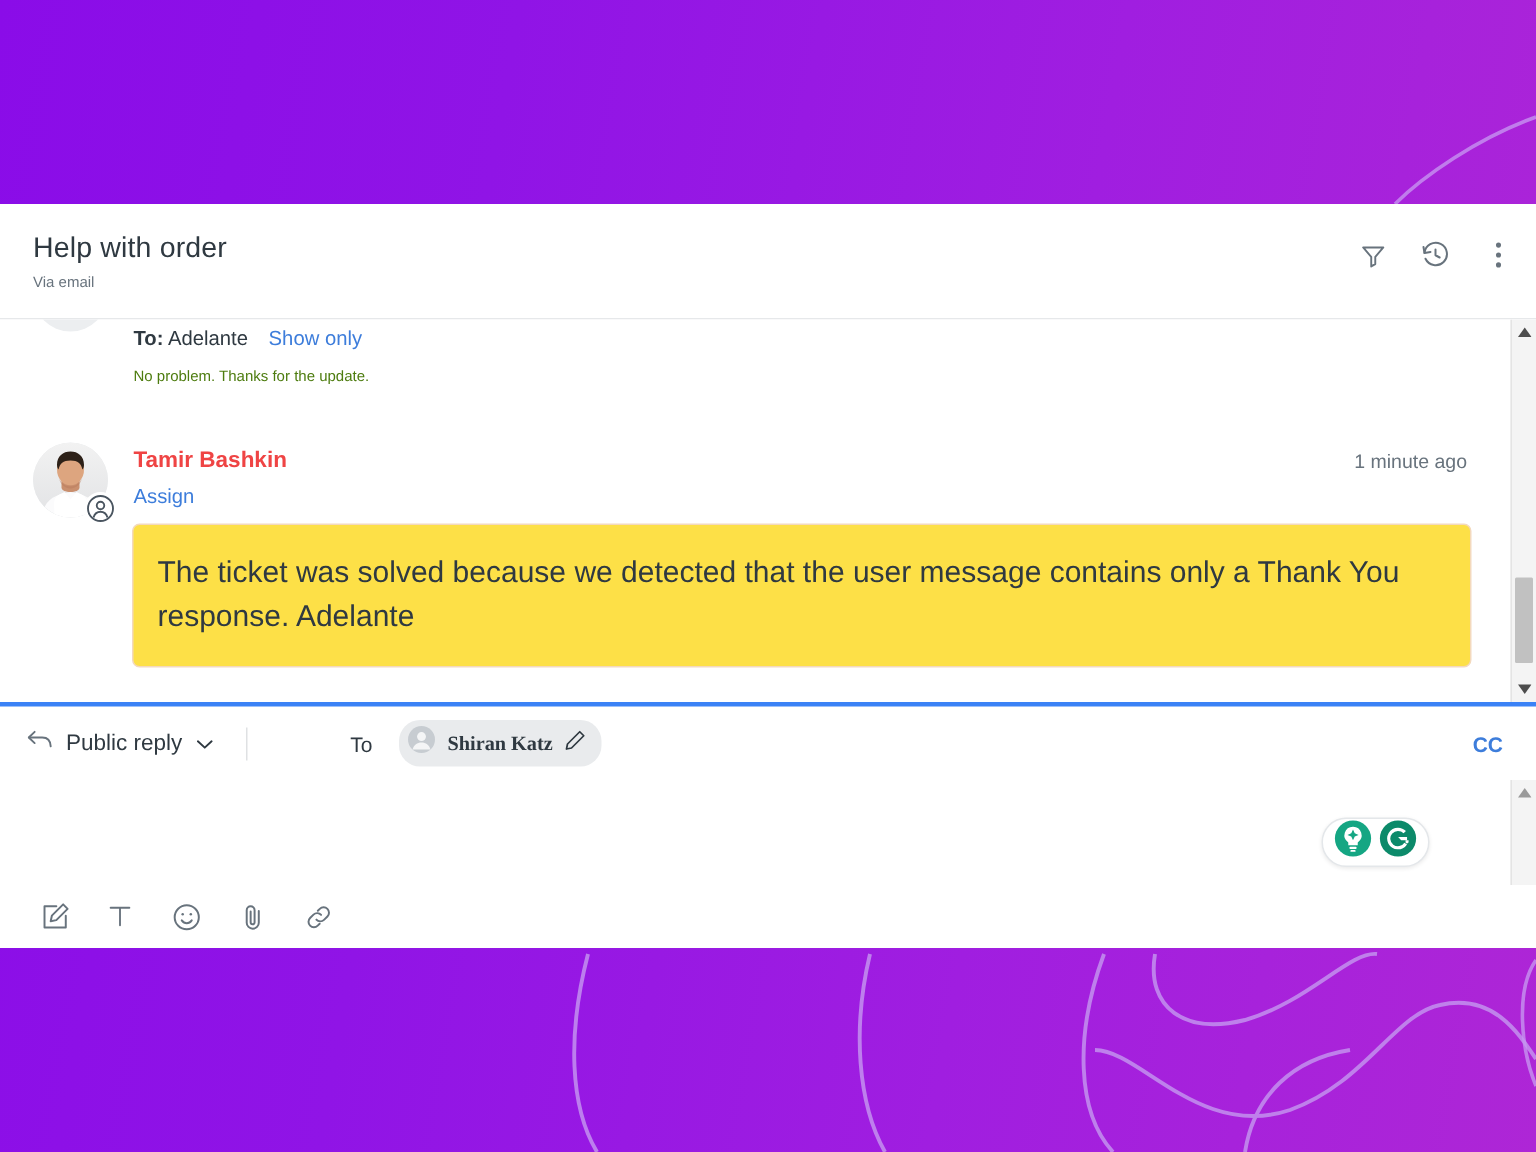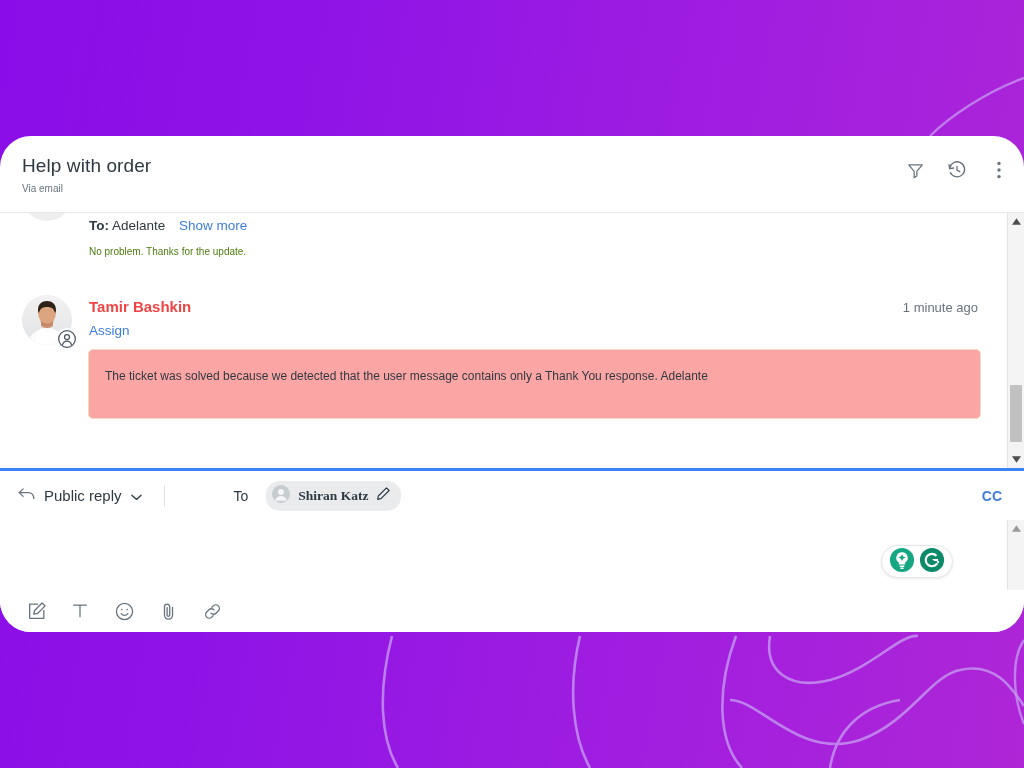--- a/index.html
+++ b/index.html
@@ -23,21 +23,20 @@
 
   
   #app-card {
     position: absolute;
     left: 0;
     top: 136px;
     width: 1024px;
     height: 496px;
     background: #ffffff;
     overflow: hidden;
-    border-radius: 31px;
   }
 
   
   #ticket-header {
     position: relative;
     height: 77px;
     border-bottom: 1px solid #e6e8ea;
     padding: 18px 0 0 22px;
   }
   #ticket-title {
@@ -148,25 +147,25 @@
     position: absolute;
     right: 20px; top: 11px;
     font-size: 13px;
     color: #68737d;
   }
   #note-box {
     position: absolute;
     left: 88px; top: 60px;
     width: 893px;
     min-height: 70px;
-    background: #fca5a5;
+    background: #fde047;
     border: 1px solid #f3d9bd;
     border-radius: 5px;
     padding: 18px 16px;
-    font-size: 12px;
+    font-size: 20px;
     color: #2f3941;
     line-height: 1.45;
   }
 
   
   .scrollbar {
     position: absolute;
     background: #f4f4f4;
     border-left: 1px solid #e4e4e4;
     display: flex;
@@ -328,21 +327,21 @@
     </div>
 
     <div id="conversation">
       <div id="conv-inner">
 
         <div id="msg-clipped">
           <div id="clipped-avatar"></div>
           <div id="clipped-meta">
             <b>To:</b>
             <span>Adelante</span>
-            <span id="show-more-link">Show more</span>
+            <span id="show-more-link">Show only</span>
           </div>
           <div id="clipped-body">No problem. Thanks for the update.</div>
         </div>
 
         <div id="msg-note">
           <div id="note-avatar-wrap">
             <div id="note-avatar">
               <svg width="50" height="50" viewBox="0 0 50 50">
                 <defs>
                   <clipPath id="circ">

